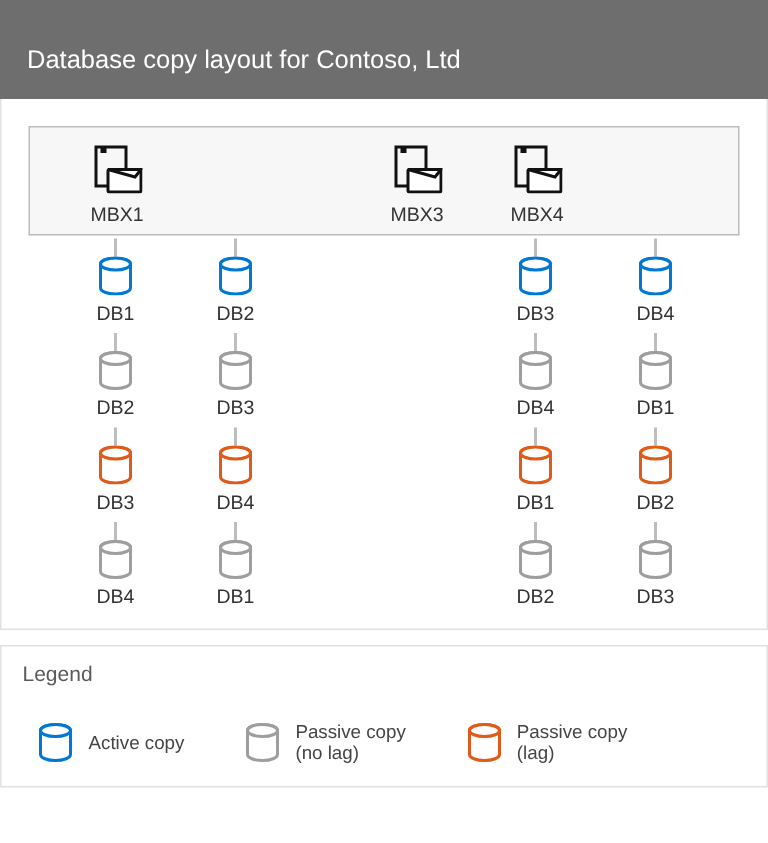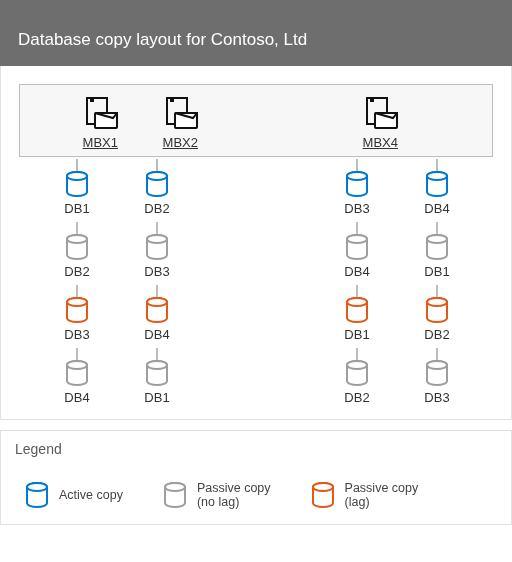--- a/index.html
+++ b/index.html
@@ -26,22 +26,21 @@
   .server-row {
     border: 1px solid #bdbdbd;
     background: #f7f7f7;
     display: flex;
     padding: 10px 0 6px 0;
   }
   .col {
     flex: 0 0 80px;
     display: flex;
     flex-direction: column;
-    align-items: flex-end;
-    text-decoration: underline;
+    align-items: center;
   }
   .gap { flex: 0 0 120px; }
   .edge { flex: 0 0 18px; }
   .server-label { margin-top: 6px; font-size: 13px; color:#333; }
   .db-grid { display: flex; padding-top: 0; }
   .db-col {
     flex: 0 0 80px;
     display: flex;
     flex-direction: column;
     align-items: center;
@@ -84,32 +83,32 @@
       <span>
           <svg width="34" height="34" viewBox="0 0 34 34">
     <rect x="3" y="3" width="20" height="26" fill="none" stroke="#111" stroke-width="2"></rect>
     <rect x="6" y="3" width="4" height="4" fill="#111"></rect>
     <rect x="11" y="18" width="22" height="15" rx="1" fill="#fff" stroke="#111" stroke-width="2"></rect>
     <path d="M11 18 L33 18 L29 23 Z" fill="#fff" stroke="#111" stroke-width="2"></path>
   </svg>
         </span>
       <span class="server-label">MBX1</span>
     </div>
+    <div class="gap"></div>
     <div class="col">
       <span>
           <svg width="34" height="34" viewBox="0 0 34 34">
     <rect x="3" y="3" width="20" height="26" fill="none" stroke="#111" stroke-width="2"></rect>
     <rect x="6" y="3" width="4" height="4" fill="#111"></rect>
     <rect x="11" y="18" width="22" height="15" rx="1" fill="#fff" stroke="#111" stroke-width="2"></rect>
     <path d="M11 18 L33 18 L29 23 Z" fill="#fff" stroke="#111" stroke-width="2"></path>
   </svg>
         </span>
-      <span class="server-label">MBX2</span>
-    </div>
-    <div class="gap"></div>
+      <span class="server-label">MBX3</span>
+    </div>
     <div class="col">
       <span>
           <svg width="34" height="34" viewBox="0 0 34 34">
     <rect x="3" y="3" width="20" height="26" fill="none" stroke="#111" stroke-width="2"></rect>
     <rect x="6" y="3" width="4" height="4" fill="#111"></rect>
     <rect x="11" y="18" width="22" height="15" rx="1" fill="#fff" stroke="#111" stroke-width="2"></rect>
     <path d="M11 18 L33 18 L29 23 Z" fill="#fff" stroke="#111" stroke-width="2"></path>
   </svg>
         </span>
       <span class="server-label">MBX4</span>

